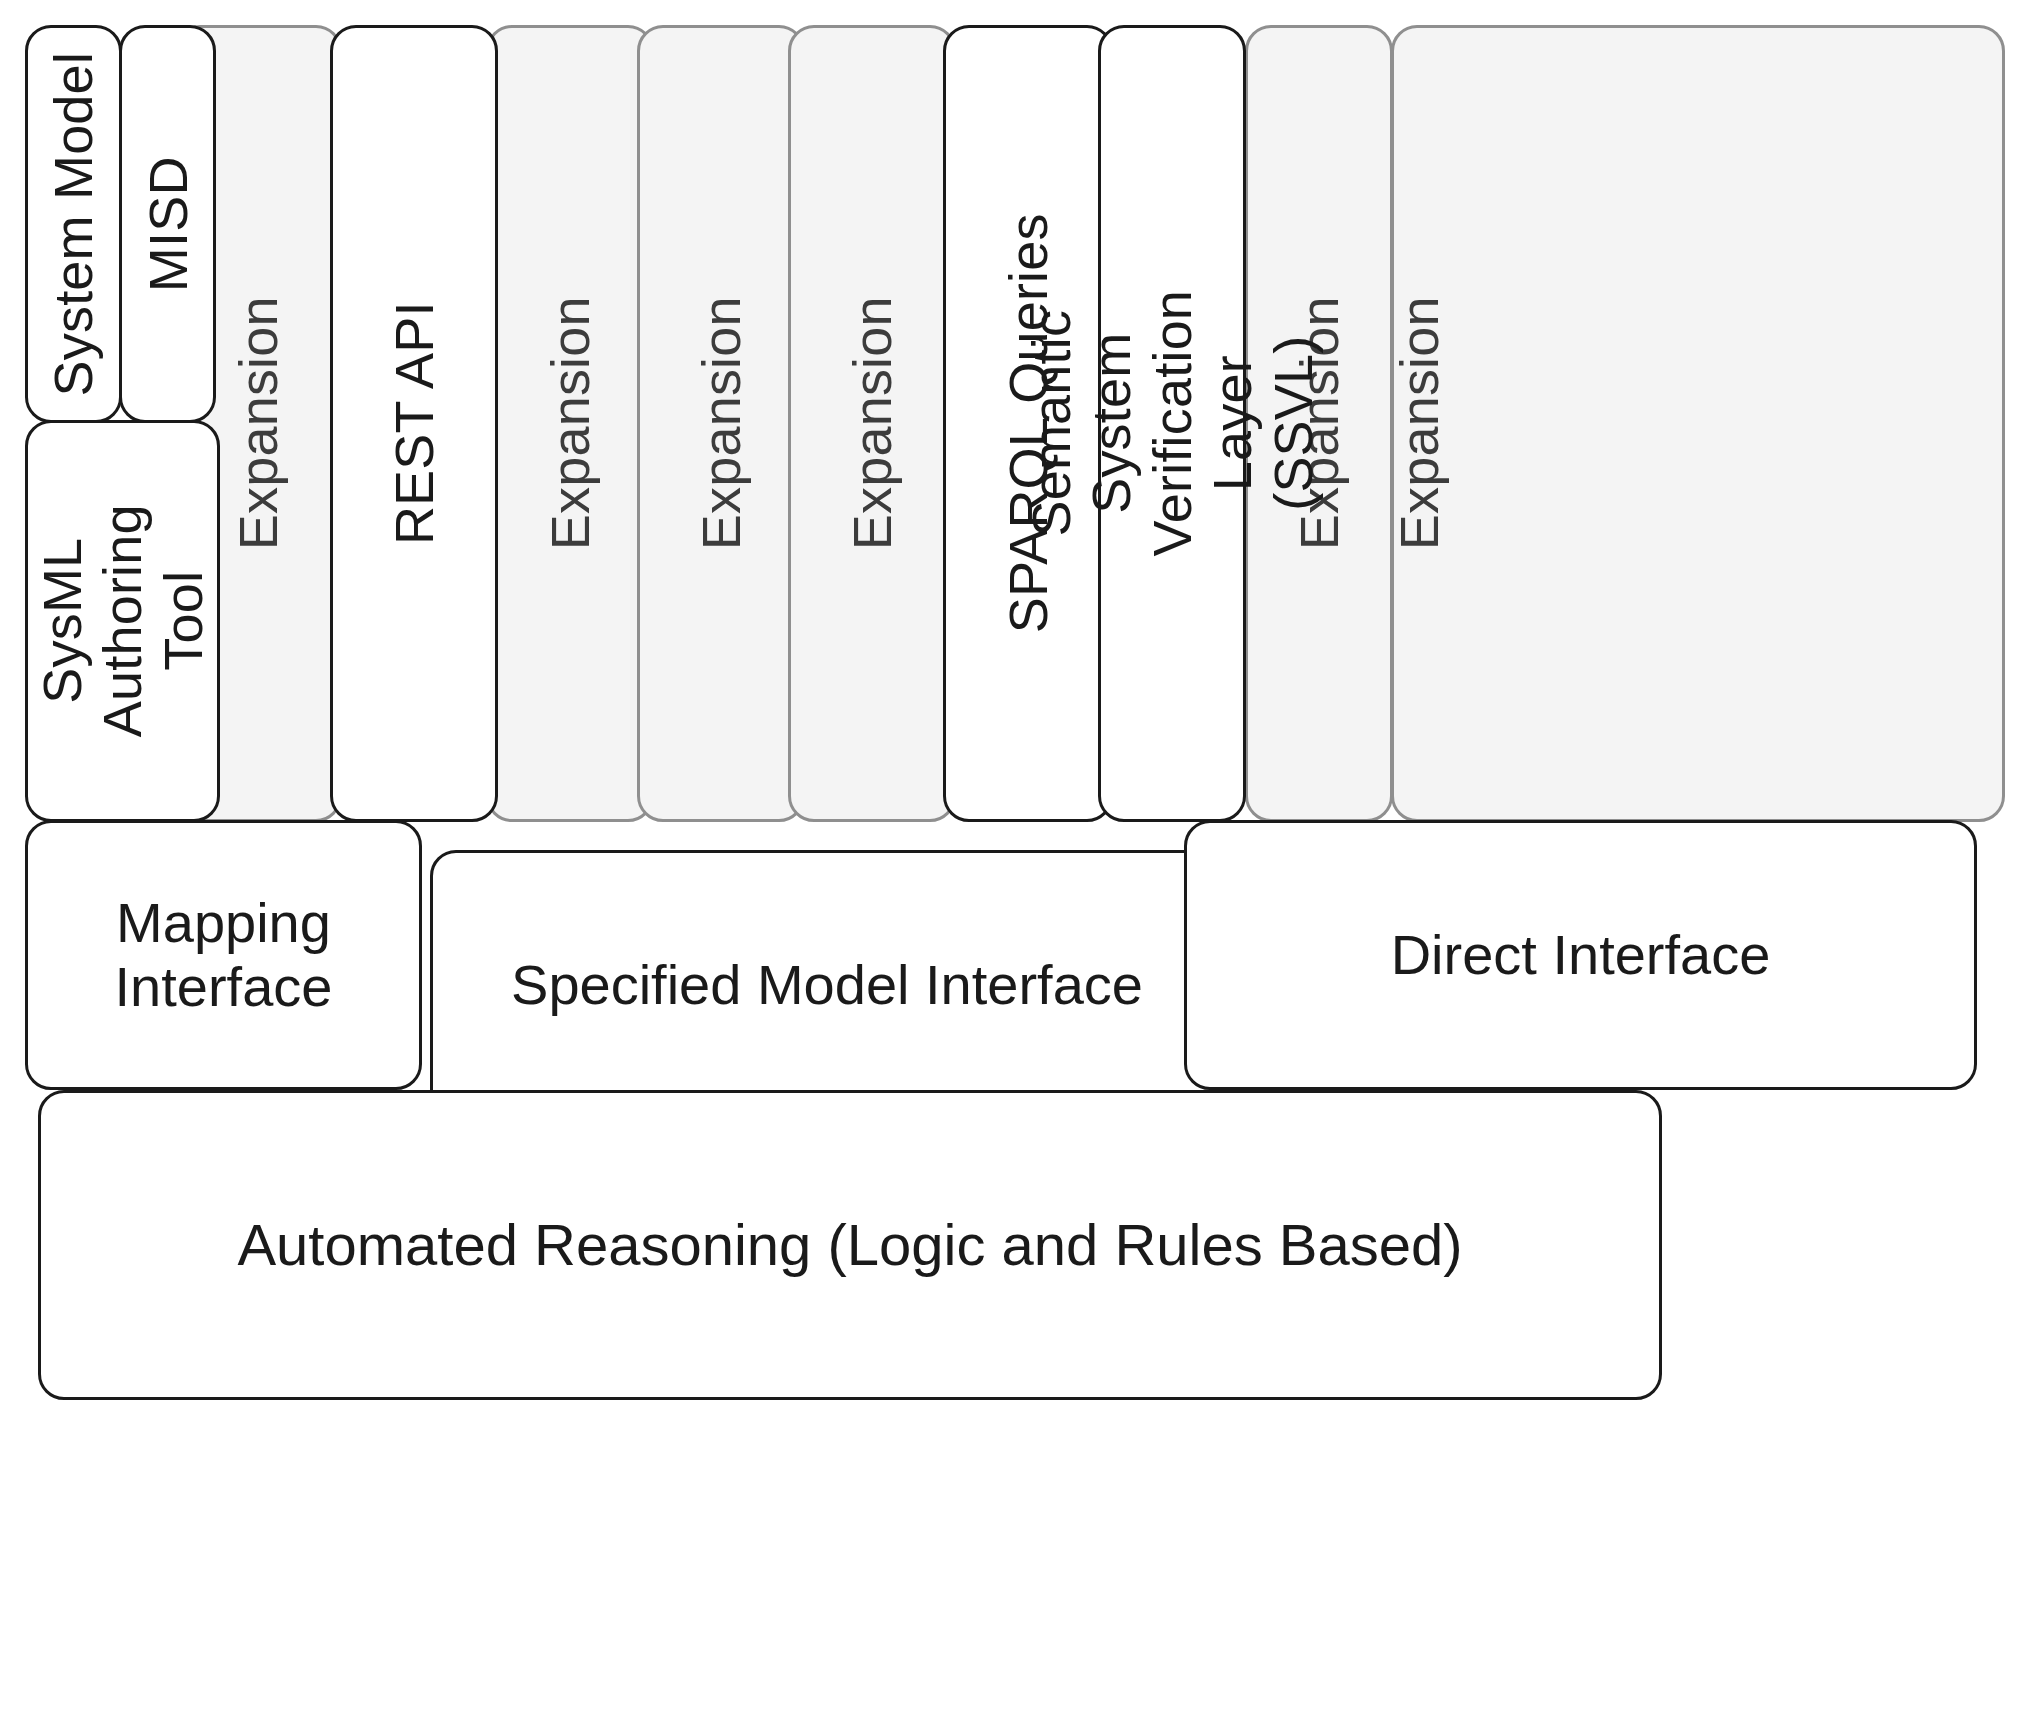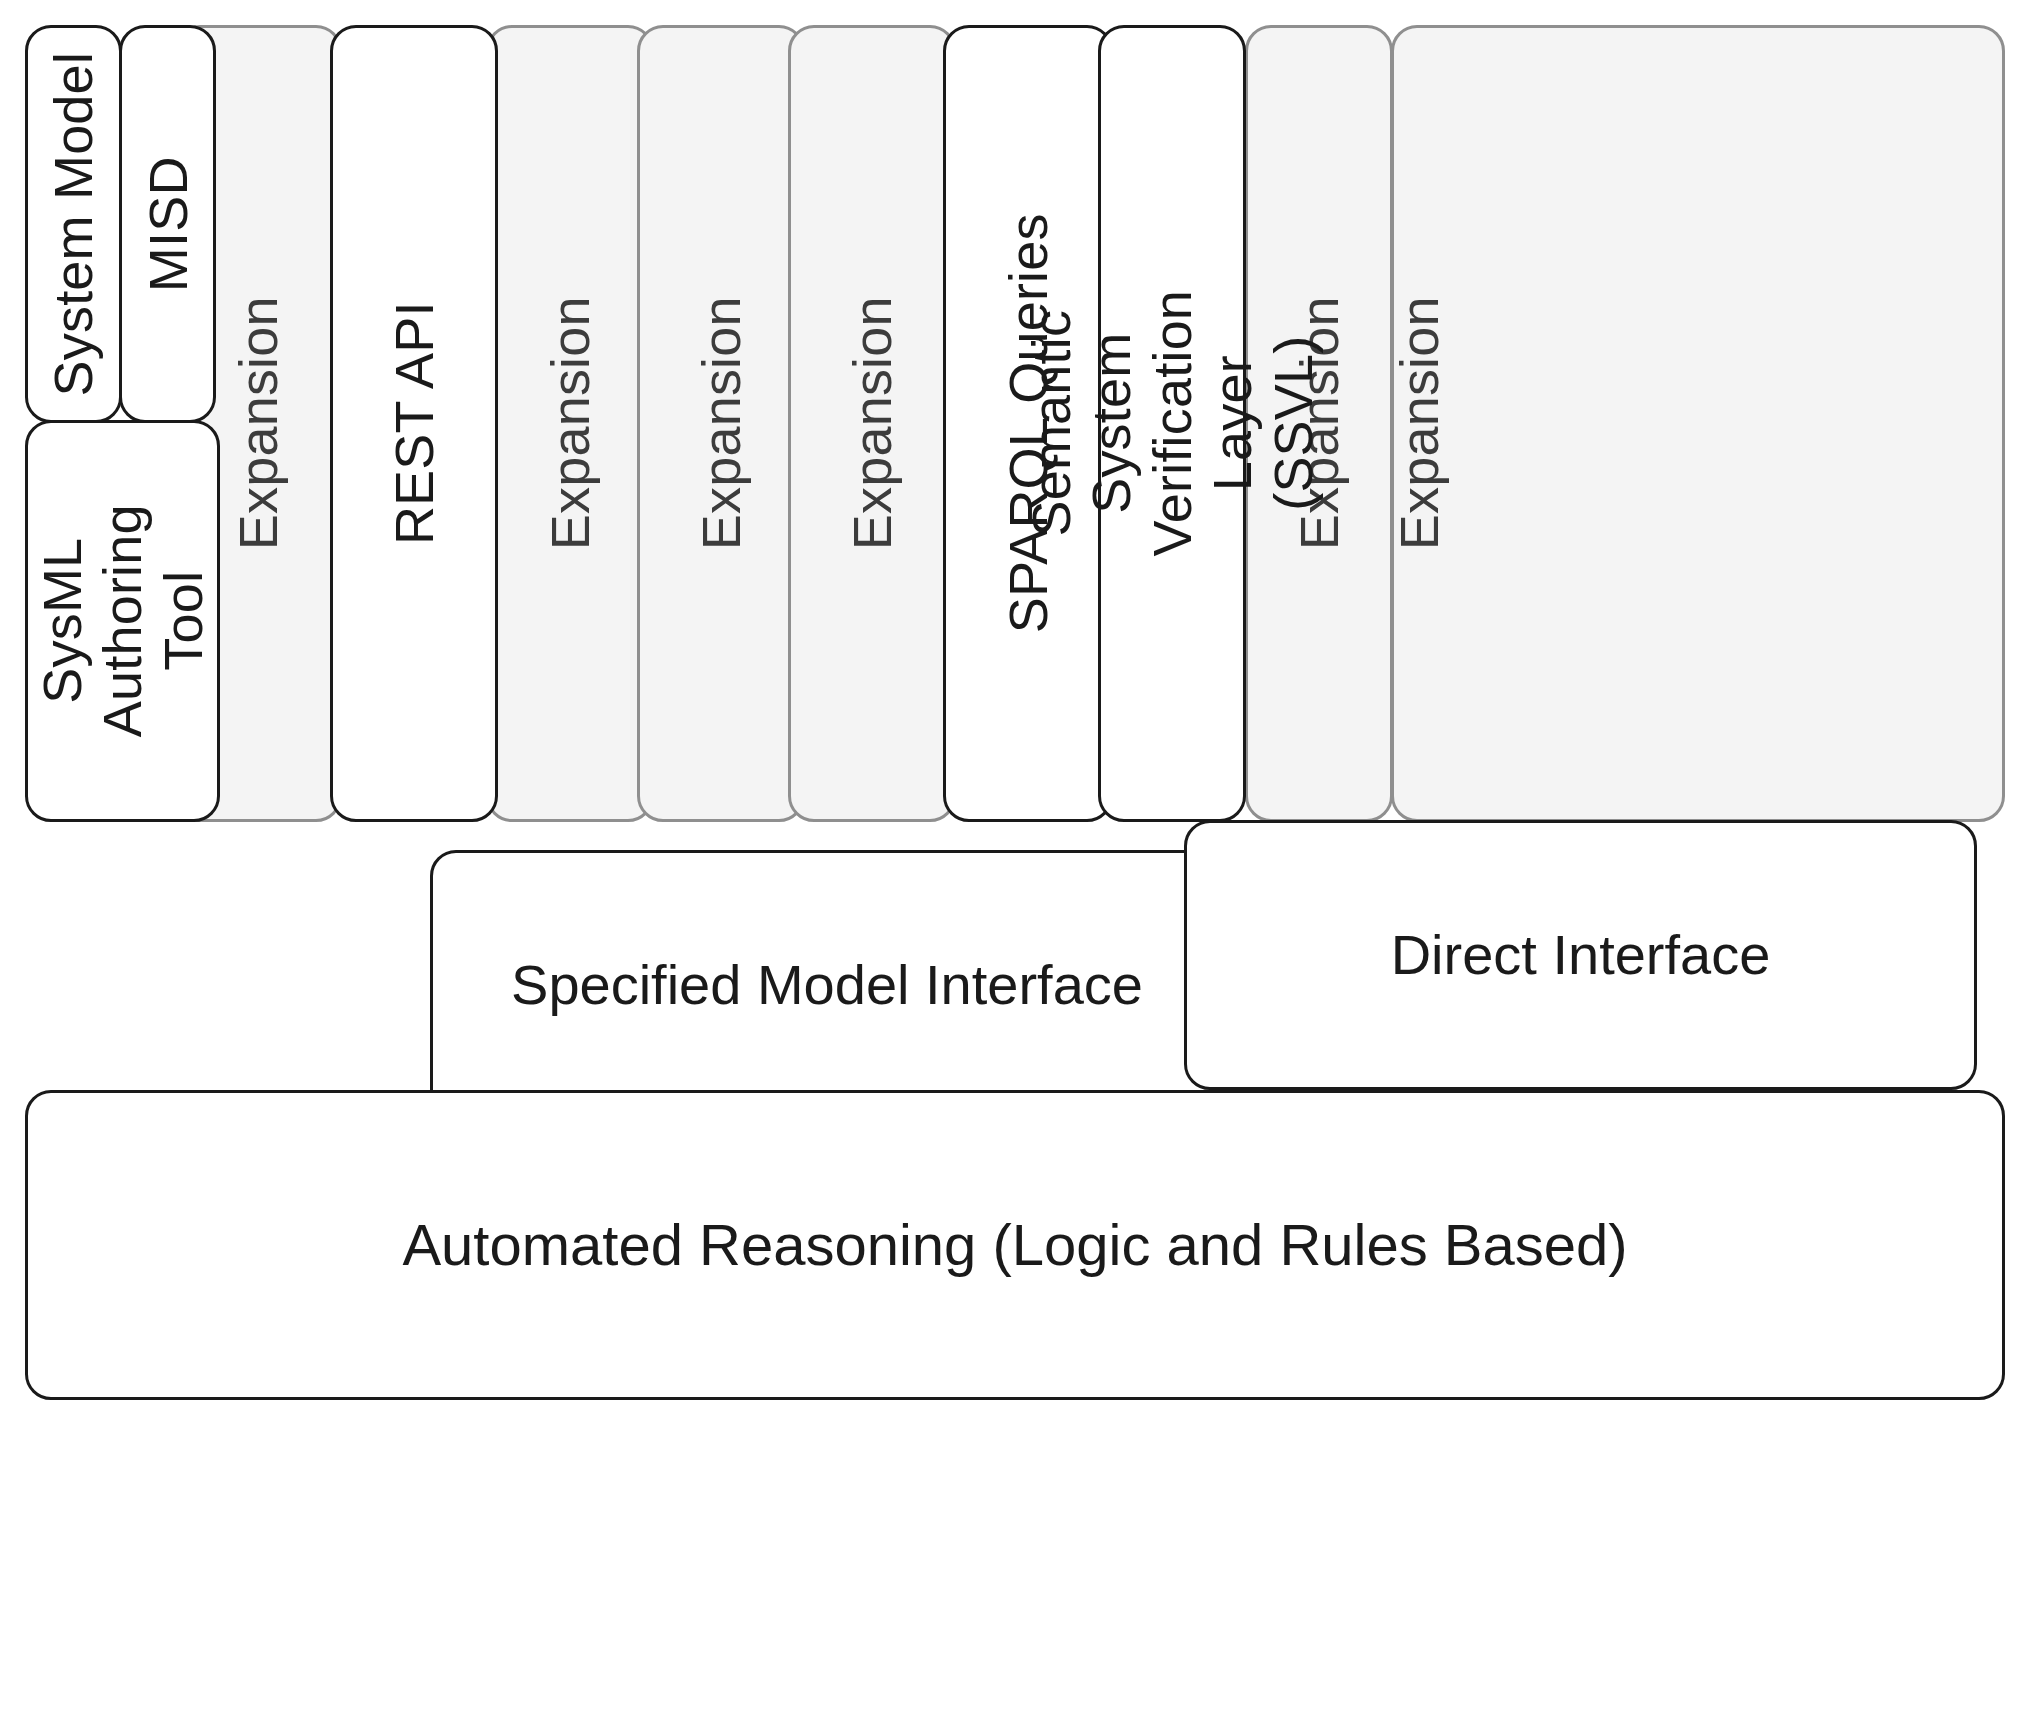--- a/index.html
+++ b/index.html
@@ -111,27 +111,31 @@
   </div>
 
   <div class="box muted lane" style="left:1245px; top:25px; width:148px; height:797px;">
     <div class="vlabel">Expansion</div>
   </div>
 
   <div class="box muted lane" style="left:1391px; top:25px; width:614px; height:797px;">
     <div class="vlabel" style="margin-right:558px;">Expansion</div>
   </div>
 
+  <div class="box solid iface" style="left:25px; top:820px; width:397px; height:270px;">
+    <div class="hlabel">Mapping
+Interface</div>
+  </div>
 
   <div class="box solid iface" style="left:430px; top:820px; width:794px; height:270px;margin-top:30px;">
     <div class="hlabel">Specified Model Interface</div>
   </div>
 
   <div class="box solid iface" style="left:1184px; top:820px; width:793px; height:270px;">
     <div class="hlabel">Direct Interface</div>
   </div>
 
-  <div class="box solid slab" style="left:25px; top:1090px; width:1980px; height:310px;">
+  <div class="box solid slab" style="left:38px; top:1090px; width:1624px; height:310px;">
     <div class="hlabel big">Automated Reasoning (Logic and Rules Based)</div>
   </div>
 
 
 </div>
 
 </body></html>

